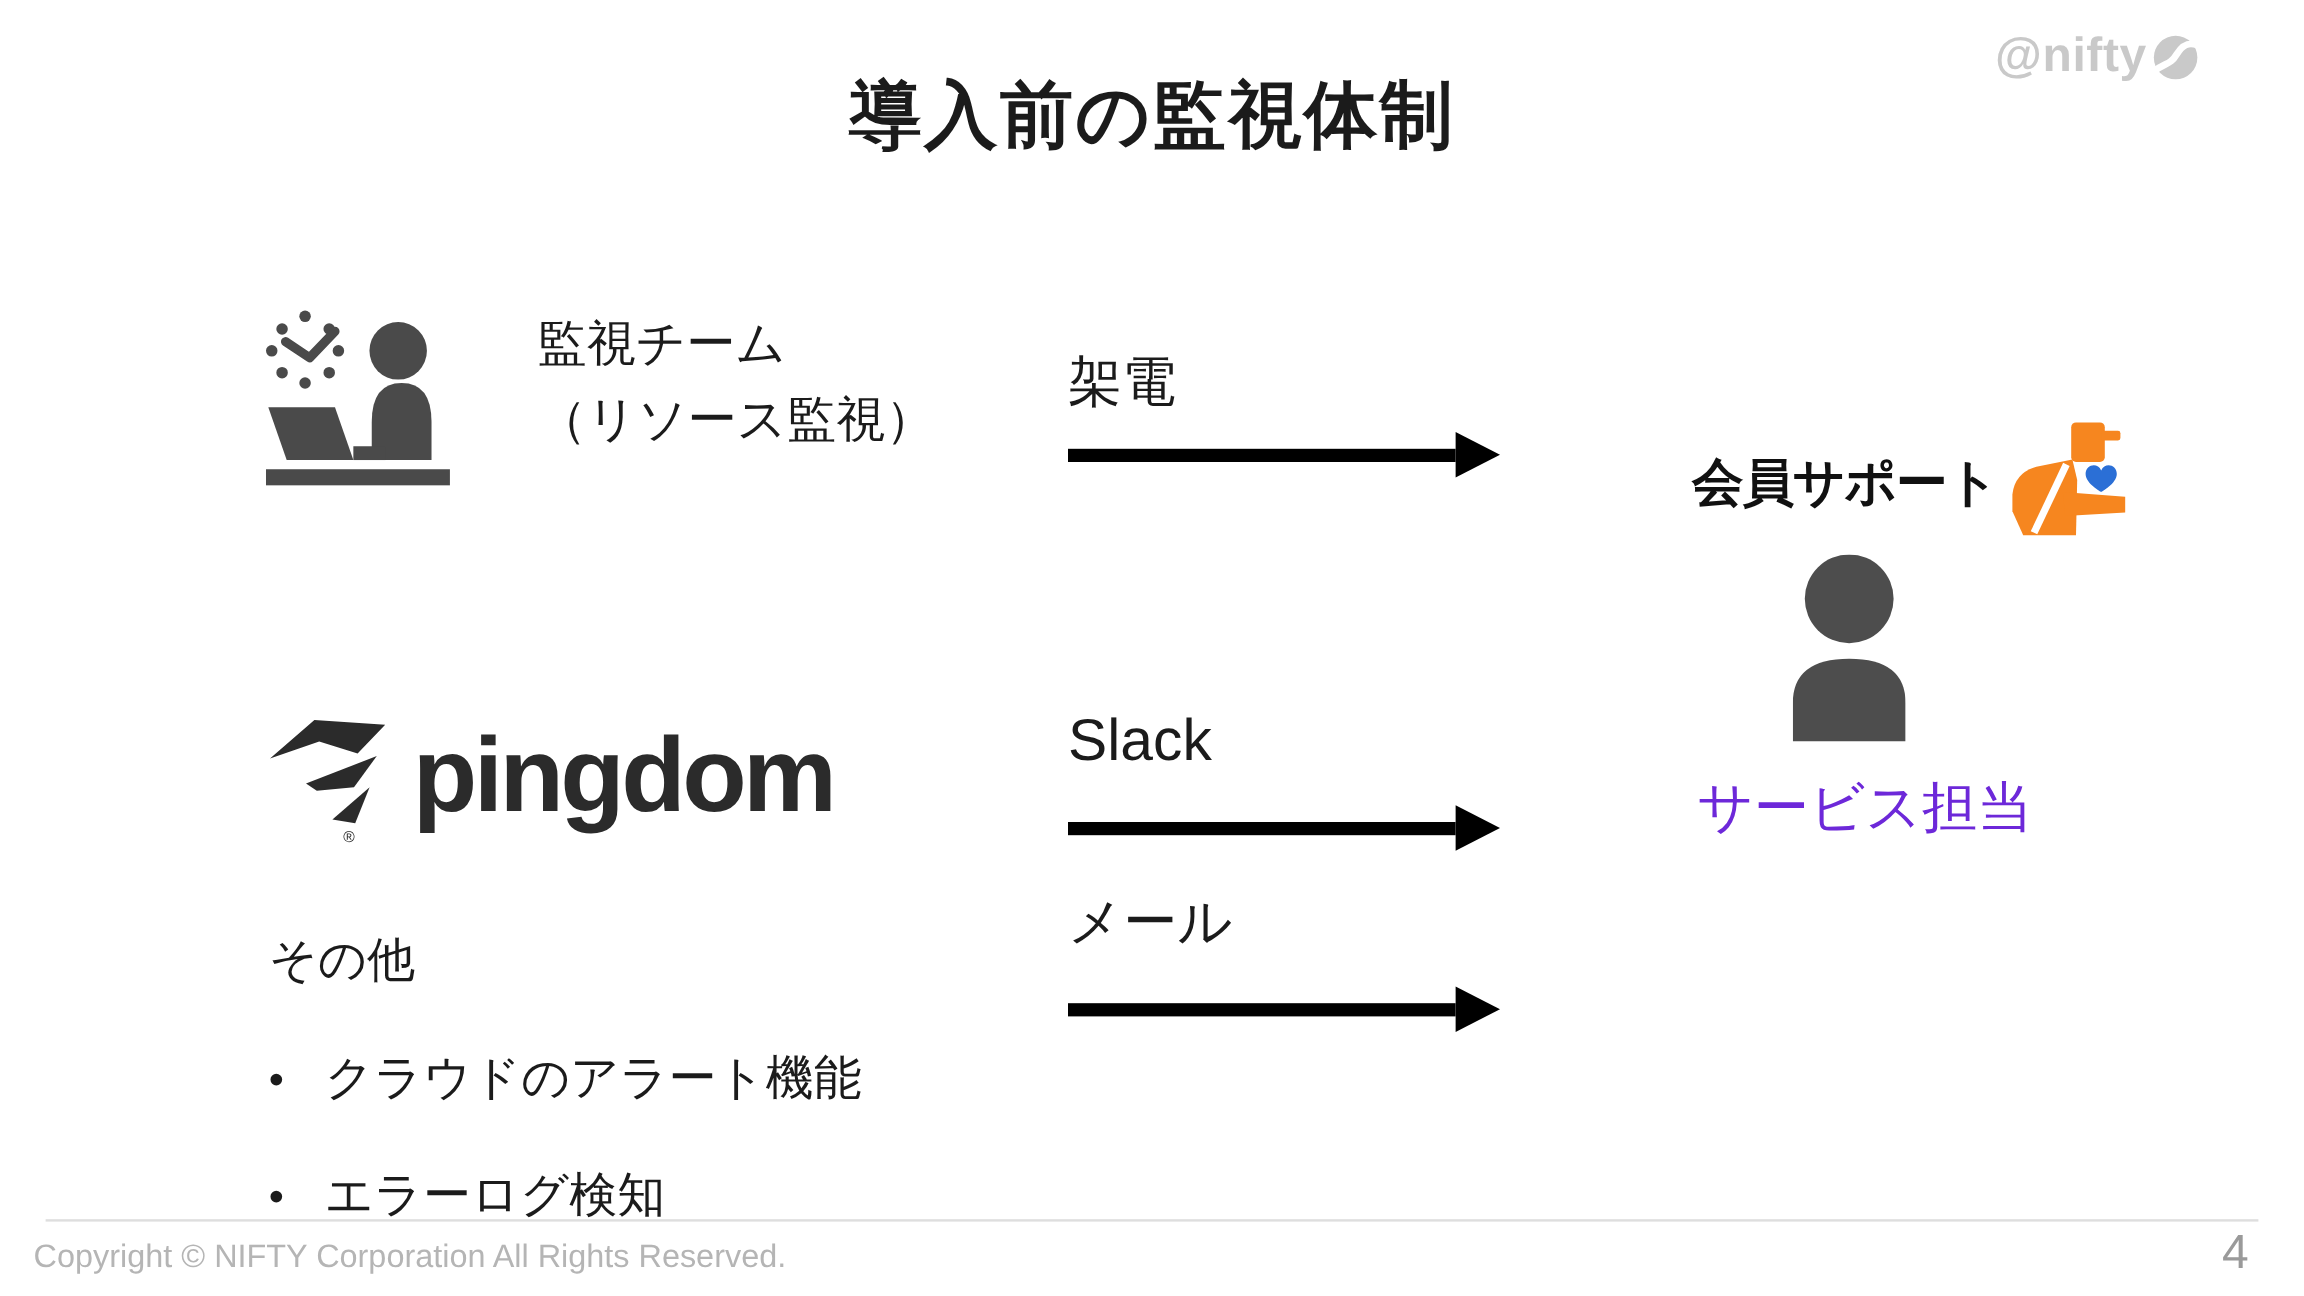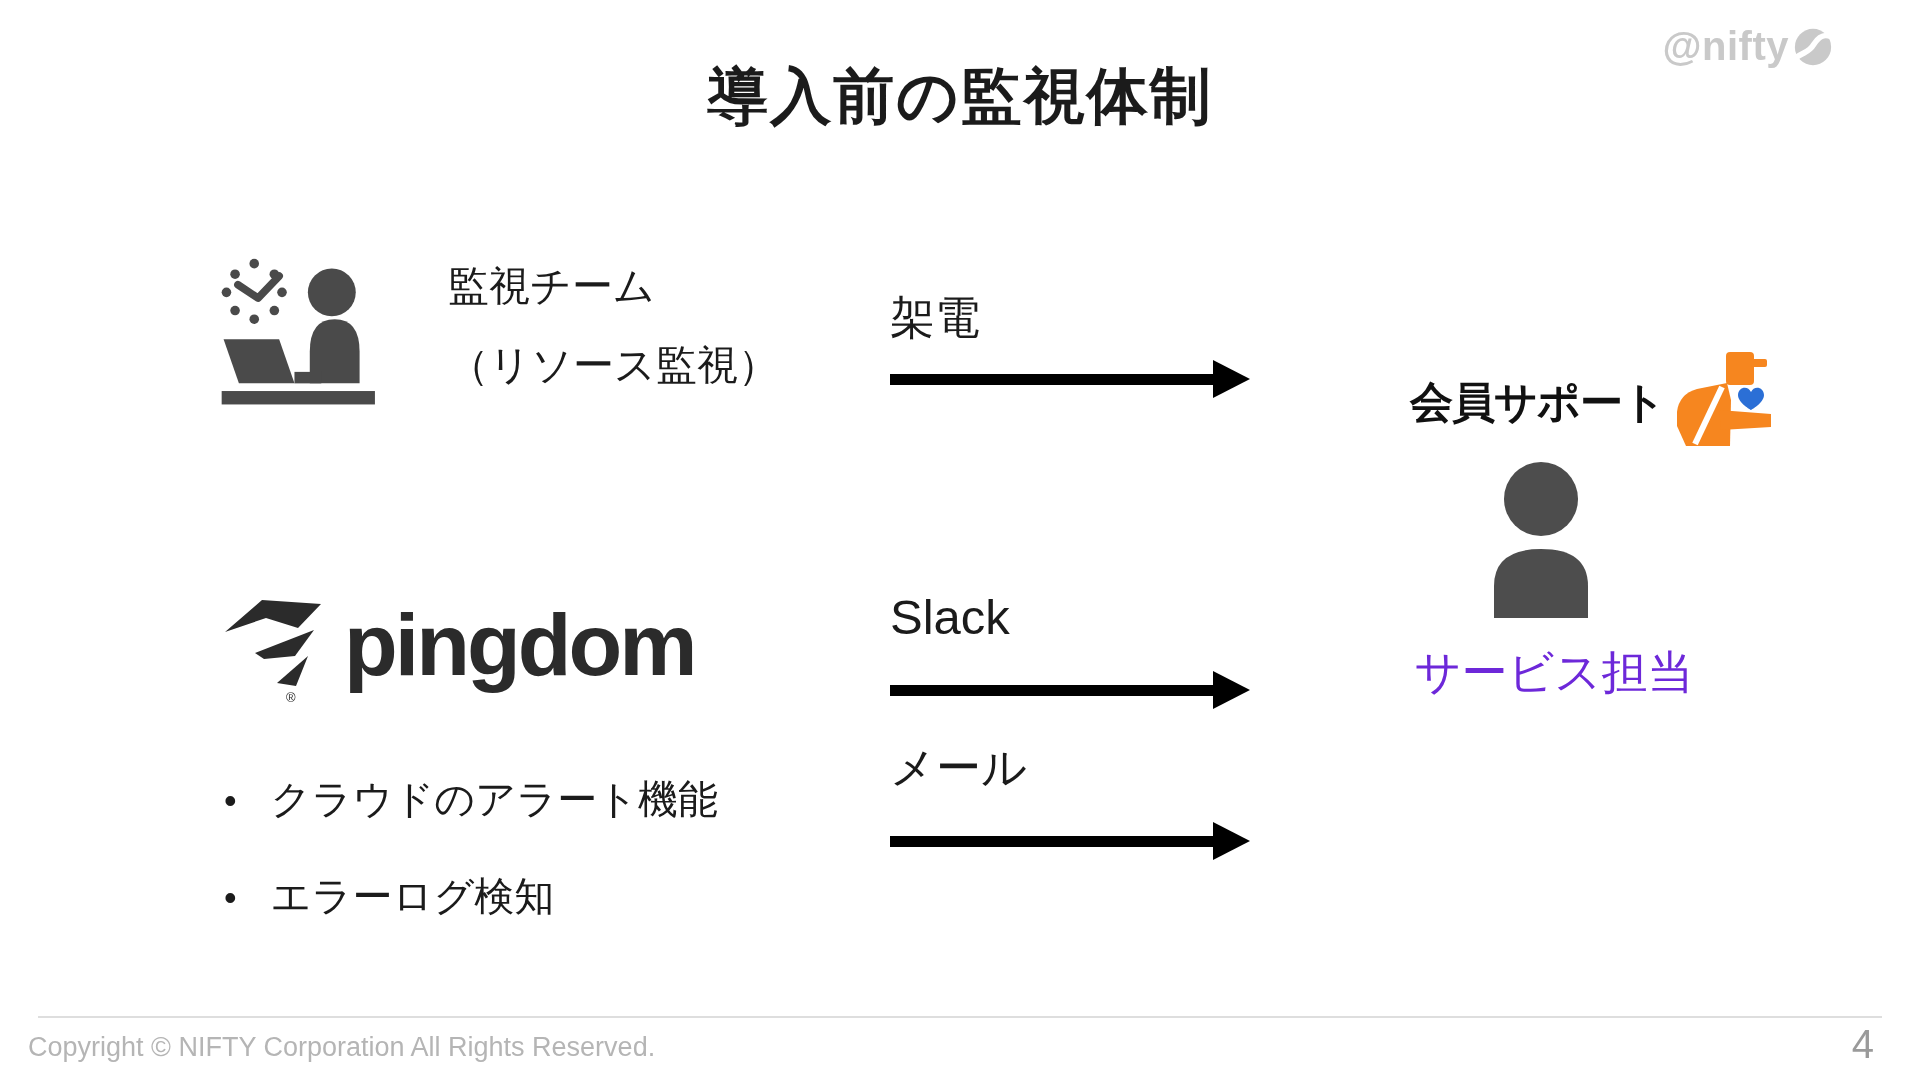--- a/index.html
+++ b/index.html
@@ -1,29 +1,29 @@
 <!DOCTYPE html>
 <html><head>
 <meta charset="utf-8">
 <style>
   html,body{margin:0;padding:0;background:#ffffff;}
   .slide{
     position:relative;width:1920px;height:1080px;background:#ffffff;overflow:hidden;
     font-family:"Liberation Sans","DejaVu Sans",sans-serif;color:#1b1b1b;
   }
   
-  .brand{position:absolute;top:24px;right:86px;display:flex;align-items:center;gap:3px;
+  .brand{position:absolute;top:24px;right:86px;display:flex;align-items:flex-end;gap:3px;
     color:#c9c9c9;font-weight:bold;font-size:40px;letter-spacing:0.5px;}
   .brand .swirl{display:inline-flex;}
   
   .title{position:absolute;top:56px;left:0;width:100%;text-align:center;
     font-size:61px;font-weight:bold;color:#1b1b1b;letter-spacing:2px;}
   
   .team{position:absolute;left:214px;top:246px;display:flex;gap:52px;}
-  .team-text{display:flex;flex-direction:column;gap:34px;padding-top:18px;
+  .team-text{display:flex;flex-direction:column;gap:18px;padding-top:18px;
     font-size:41px;line-height:1.1;color:#1b1b1b;}
   
   .pingdom{position:absolute;left:222px;top:588px;display:flex;align-items:center;gap:12px;}
   .pingdom .wordmark{font-size:88px;font-weight:bold;color:#2b2b2b;letter-spacing:-3px;}
   .pingdom .reg{position:absolute;left:64px;top:102px;font-size:13px;color:#2b2b2b;}
   
   .others{position:absolute;left:224px;top:772px;font-size:40px;color:#1b1b1b;}
   .others .heading{margin:0 0 44px 0;font-size:40px;font-weight:normal;}
   .others ul{list-style:none;margin:0;padding:0;}
   .others li{display:flex;align-items:baseline;gap:34px;margin-bottom:42px;}
@@ -102,20 +102,21 @@
           <path d="M33,65 L92,42 L73,68 L42,71 Z"></path>
           <path d="M55,95 L86,68 L74,98 Z"></path>
         </g>
       </svg>
     </span>
     <span class="reg">®</span>
     <span class="wordmark">pingdom</span>
   </div>
 
   <div class="others">
+    <p class="heading">その他</p>
     <ul>
       <li>
         <span class="bullet">•</span>
         <span>クラウドのアラート機能</span>
       </li>
       <li>
         <span class="bullet">•</span>
         <span>エラーログ検知</span>
       </li>
     </ul>

